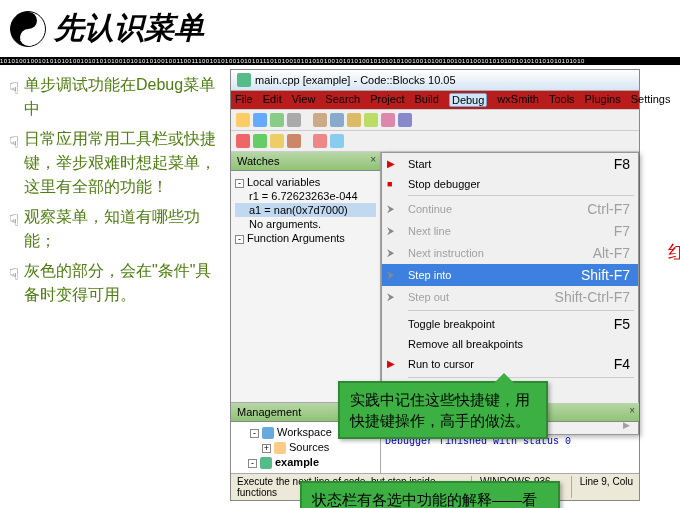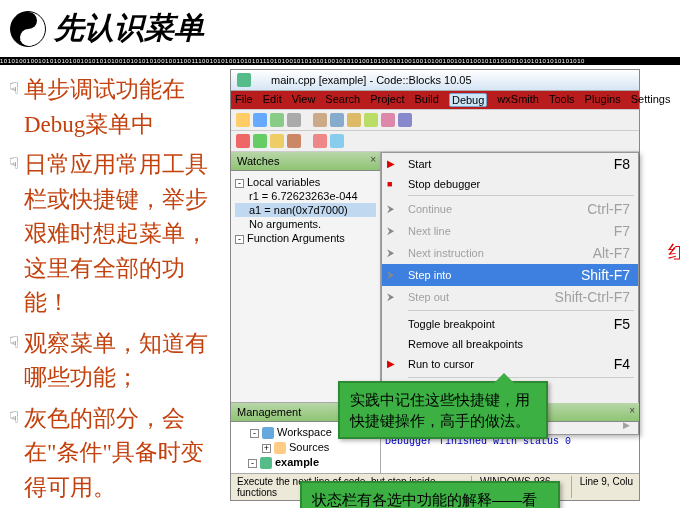--- a/index.html
+++ b/index.html
@@ -14,25 +14,25 @@
     .logo-0 { top: 4px; left: 22px; color: #000; }
     .logo-1 { bottom: 4px; left: 10px; color: #fff; }
     .title { font-family: "KaiTi", "STKaiti", serif; font-size: 30px; font-weight: bold; font-style: italic; }
     
     .binary-strip { height: 8px; background: #000; color: #fff; font-size: 6px; line-height: 8px; overflow: hidden; white-space: nowrap; letter-spacing: 0.5px; }
     
     .content { display: flex; }
     .left-col { width: 230px; padding: 8px 8px 8px 4px; }
     .bullet-item { display: flex; align-items: flex-start; margin-bottom: 6px; line-height: 1.5; }
     .bullet-icon { flex-shrink: 0; width: 20px; font-size: 16px; color: #555; margin-top: 4px; text-align: center; }
-    .bullet-text { font-size: 23px; color: #c2410c; font-family: Liberation Serif, serif; }
+    .bullet-text { font-size: 16px; color: #4d7c0f; font-family: Liberation Sans, sans-serif; }
     
     .right-col { width: 450px; padding-top: 4px; position: relative; }
     .ide { border: 1px solid #888; background: #ece9d8; font-family: Tahoma, sans-serif; font-size: 11px; position: relative; width: 410px; }
-    .ide-title { background: linear-gradient(#fff, #d6e5f5); padding: 3px 6px; display: flex; align-items: center; gap: 20px; border-bottom: 1px solid #aaa; }
+    .ide-title { background: linear-gradient(#fff, #d6e5f5); padding: 3px 6px; display: flex; align-items: center; gap: 4px; border-bottom: 1px solid #aaa; }
     .ide-icon { width: 14px; height: 14px; background: #5b8; border-radius: 2px; display: inline-block; }
     .ide-menu { background: #b91c1c; padding: 2px 4px; display: flex; gap: 10px; border-bottom: 1px solid #ccc; }
     .ide-menu span { cursor: default; }
     .ide-menu .active { border: 1px solid #7da2ce; background: #cde6f7; padding: 0 2px; border-radius: 2px; }
     .ide-toolbar { background: #f0f0f0; padding: 3px 5px; display: flex; gap: 3px; border-bottom: 1px solid #ccc; align-items: center; }
     .tb-icon { width: 14px; height: 14px; display: inline-block; border-radius: 2px; }
     
     .ide-body { display: flex; height: 250px; }
     .watches-panel { width: 150px; background: #f4f4f4; border-right: 1px solid #aaa; display: flex; flex-direction: column; }
     .panel-header { background: linear-gradient(#b8d6a8, #8fc474); padding: 3px 6px; font-size: 11px; border-bottom: 1px solid #888; position: relative; }

